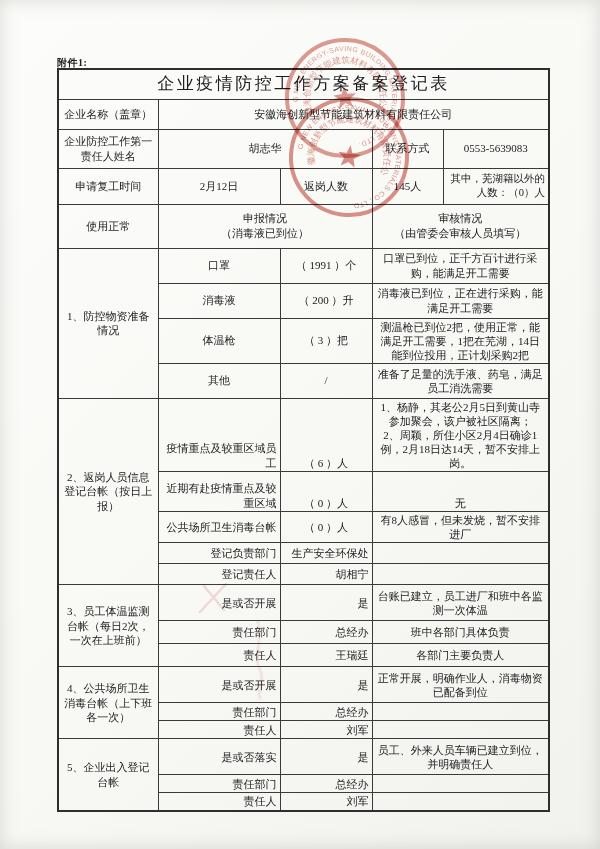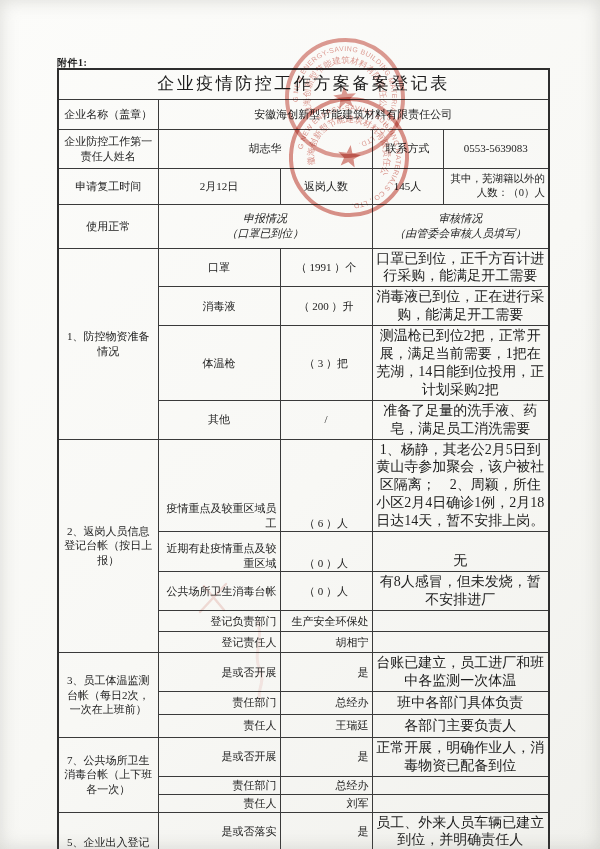--- a/index.html
+++ b/index.html
@@ -30,24 +30,24 @@
     border:1px solid #3a3a3a;
     padding:1px 3px;
     font-size:11px; line-height:1.32;
     vertical-align:middle; text-align:center;
     word-break:break-all;
     color:#1c1c1c;
   }
   .title-cell { font-size:17px; font-weight:normal; letter-spacing:2.5px; }
   .lbl { font-weight:normal;margin-top:12px; }
   .left { text-align:right;margin-left:19px; }
-  .cmt { font-size:14px; line-height:1.28; }
+  .cmt { font-size:11px; line-height:1.28; }
   .small { font-size:10.5px; }
   .vbot { vertical-align:bottom; }
-  .two-line span { display:block;font-style:italic; }
+  .two-line span { display:block; }
   
   .seal { position:absolute; mix-blend-mode:multiply; pointer-events:none; }
   .seal text { font-family:"Liberation Sans","DejaVu Sans",sans-serif; }
   .remnant { position:absolute; pointer-events:none; mix-blend-mode:multiply; }
 </style>
 </head>
 <body>
 
 <div class="page">
 
@@ -84,21 +84,21 @@
       <td>2月12日</td>
       <td>返岗人数</td>
       <td>145人</td>
       <td class="left small">其中，芜湖籍以外的人数：（0）人</td>
     </tr>
 
     <tr style="height:44px">
       <td class="lbl">使用正常</td>
       <td colspan="2" class="two-line">
         <span>申报情况</span>
-        <span>（口罩已到位）</span>
+        <span>（消毒液已到位）</span>
       </td>
       <td colspan="2" class="two-line">
         <span>审核情况</span>
         <span>（由管委会审核人员填写）</span>
       </td>
     </tr>
 
     <tr style="height:35px">
       <td rowspan="4">1、防控物资准备情况</td>
       <td>口罩</td>
@@ -106,21 +106,21 @@
       <td colspan="2" class="cmt">口罩已到位，正千方百计进行采购，能满足开工需要</td>
     </tr>
     <tr style="height:35px">
       <td>消毒液</td>
       <td>（ 200 ）升</td>
       <td colspan="2" class="cmt">消毒液已到位，正在进行采购，能满足开工需要</td>
     </tr>
     <tr style="height:45px">
       <td>体温枪</td>
       <td>（ 3  ）把</td>
-      <td colspan="2" class="cmt">测温枪已到位2把，正常开展，满足当前需要，1把在芜湖，14日能到位投用，正计划采购2把</td>
+      <td colspan="2" class="cmt">测温枪已到位2把，使用正常，能满足开工需要，1把在芜湖，14日能到位投用，正计划采购2把</td>
     </tr>
     <tr style="height:35px">
       <td>其他</td>
       <td>/</td>
       <td colspan="2" class="cmt">准备了足量的洗手液、药皂，满足员工消洗需要</td>
     </tr>
 
     <tr style="height:56px">
       <td rowspan="5">2、返岗人员信息登记台帐（按日上报）</td>
       <td class="left vbot">疫情重点及较重区域员工</td>
@@ -159,21 +159,21 @@
       <td class="left">总经办</td>
       <td colspan="2" class="cmt">班中各部门具体负责</td>
     </tr>
     <tr style="height:23px">
       <td class="left">责任人</td>
       <td class="left">王瑞廷</td>
       <td colspan="2" class="cmt">各部门主要负责人</td>
     </tr>
 
     <tr style="height:36px">
-      <td rowspan="3">7、公共场所卫生消毒台帐（上下班各一次）</td>
+      <td rowspan="3">4、公共场所卫生消毒台帐（上下班各一次）</td>
       <td class="left">是或否开展</td>
       <td class="left">是</td>
       <td colspan="2" class="cmt">正常开展，明确作业人，消毒物资已配备到位</td>
     </tr>
     <tr style="height:18px">
       <td class="left">责任部门</td>
       <td class="left">总经办</td>
       <td colspan="2" class="cmt"></td>
     </tr>
     <tr style="height:18px">

